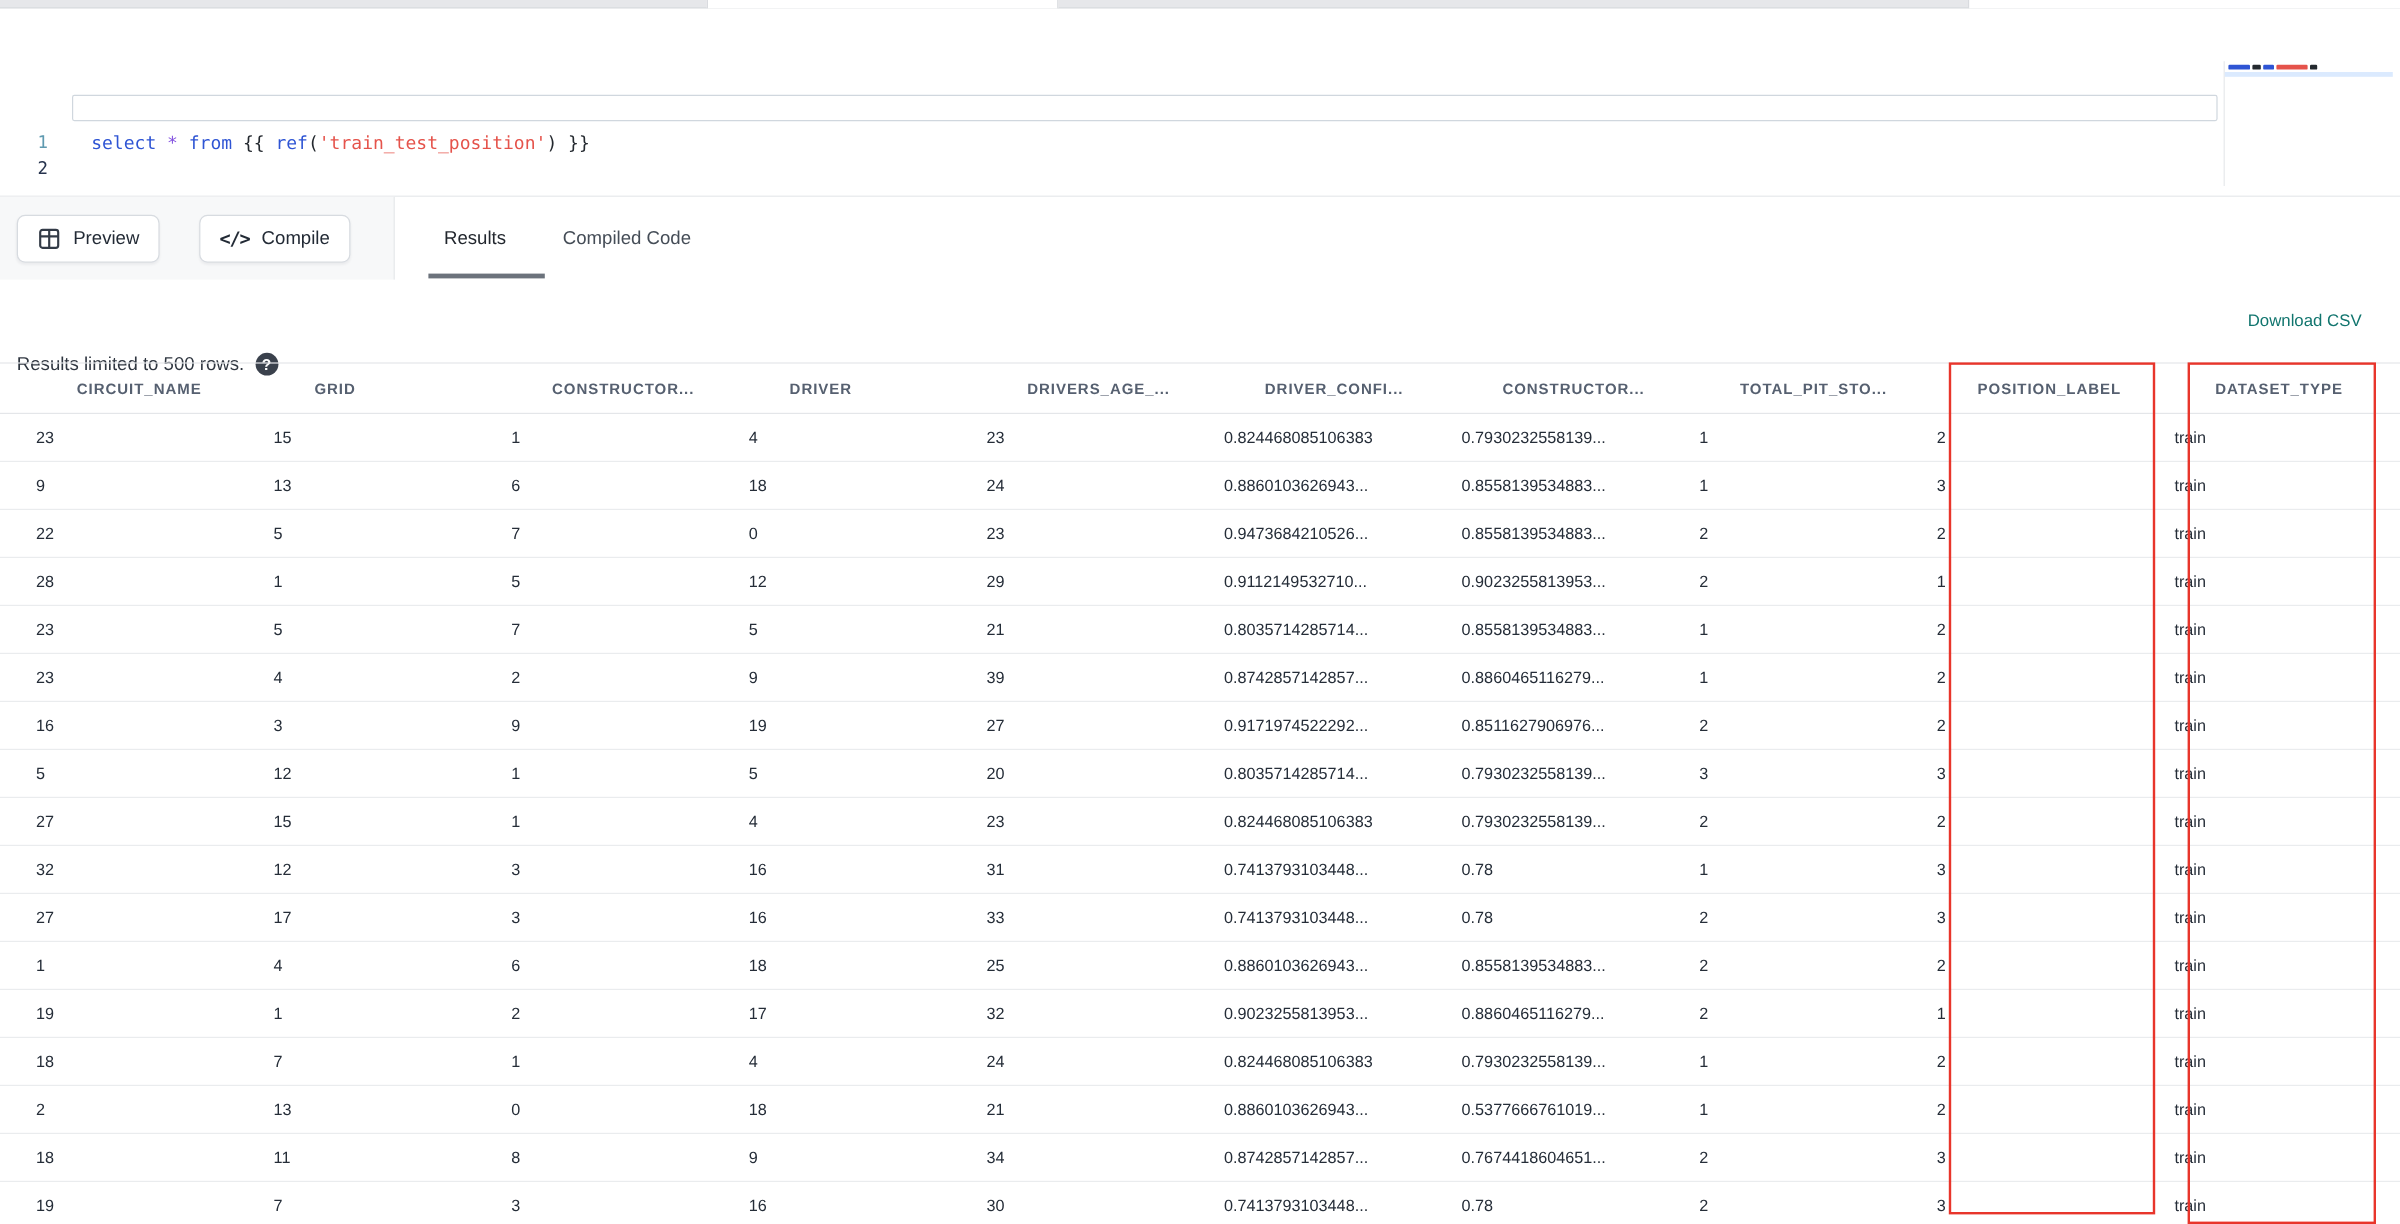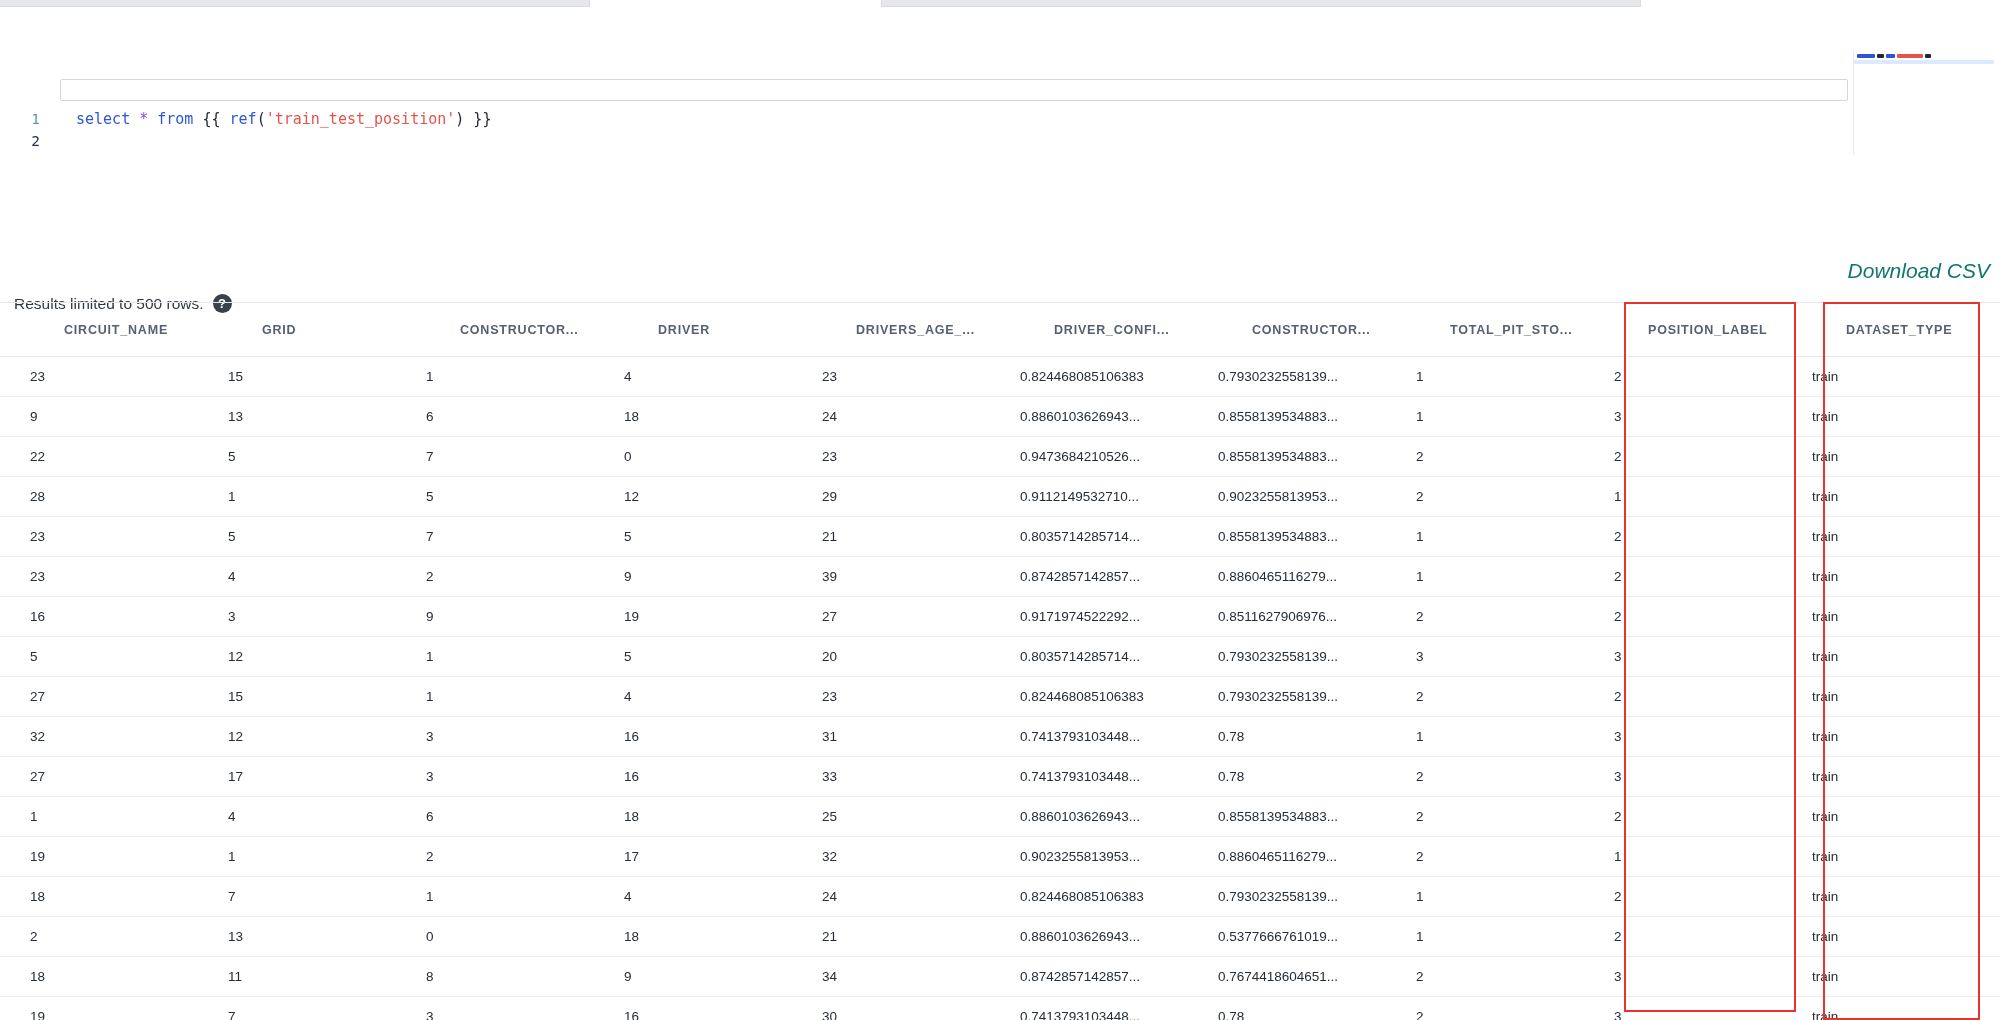--- a/index.html
+++ b/index.html
@@ -67,27 +67,27 @@
   .tab-underline { position:absolute; left:357px; top:64px; width:97px; height:4px;
     background:#6c737c; }
 
   
   .results-bar { position:absolute; left:0; top:233px; width:2000px; height:69px; background:#ffffff; }
   .limit-note { position:absolute; left:14px; top:25px; font-size:15.5px; color:#2f3640;
     display:flex; align-items:center; gap:9px;margin-top:36px; }
   .help-icon { width:19px; height:19px; border-radius:50%; background:#3a414c; color:#ffffff;
     font-size:13px; font-weight:bold; display:flex; align-items:center; justify-content:center;
     cursor:pointer; }
-  .download-link { position:absolute; right:10px; top:26px; font-size:21px;
-    color:var(--teal); cursor:pointer;font-style:italic; }
+  .download-link { position:absolute; right:32px; top:26px; font-size:14px;
+    color:var(--teal); cursor:pointer; }
 
   
   .rtable { position:absolute; left:0; top:302px; width:2000px; }
   .trow { display:grid; grid-template-columns:repeat(10,198px); padding-left:50px; }
-  .trow.head { height:55px; border-top:1px solid #e4e6e9; border-bottom:1px solid #e4e6e9; }
+  .trow.head { height:43px; border-top:1px solid #e4e6e9; border-bottom:1px solid #e4e6e9; }
   .trow.body { height:40px; border-bottom:1px solid #eaecee;padding-left:16px; }
   .tcell { padding-left:14px; display:flex; align-items:center; overflow:hidden;
     white-space:nowrap; }
   .trow.head .tcell { font-size:12.5px; font-weight:bold; letter-spacing:.8px; color:#566070; }
   .trow.body .tcell { font-size:13.5px; color:#252d38; }
 
   
   .redbox { position:absolute; border:2px solid var(--red); pointer-events:none; }
   .redbox-1 { left:1624px; top:302px; width:172px; height:710px; }
   .redbox-2 { left:1823px; top:302px; width:157px; height:718px; }
@@ -113,20 +113,38 @@
         <i style="width:18px;background:#2f55d4;"></i>
         <i style="width:7px;background:#24292f;"></i>
         <i style="width:9px;background:#2f55d4;"></i>
         <i style="width:26px;background:#e5534b;"></i>
         <i style="width:6px;background:#24292f;"></i>
       </div>
       <div class="mini-active"></div>
     </div>
   </div>
 
+  <div class="panel-toolbar">
+    <div class="left-zone"></div>
+    <div class="tool-btn btn-preview">
+      <svg width="20" height="20" viewBox="0 0 20 20" fill="none" stroke="#333b47" stroke-width="1.8">
+        <rect x="2.5" y="2.5" width="15" height="15" rx="2"></rect>
+        <line x1="2.5" y1="8" x2="17.5" y2="8"></line>
+        <line x1="10" y1="2.5" x2="10" y2="17.5"></line>
+      </svg>
+      <span>Preview</span>
+    </div>
+    <div class="tool-btn btn-compile">
+      <span class="compile-glyph">&lt;/&gt;</span>
+      <span>Compile</span>
+    </div>
+    <div class="tab tab-results">Results</div>
+    <div class="tab tab-compiled">Compiled Code</div>
+    <div class="tab-underline"></div>
+  </div>
 
   <div class="results-bar">
     <div class="limit-note">
       <span>Results limited to 500 rows.</span>
       <span class="help-icon">?</span>
     </div>
     <div class="download-link">Download CSV</div>
   </div>
 
   <div class="rtable" id="rtable">

